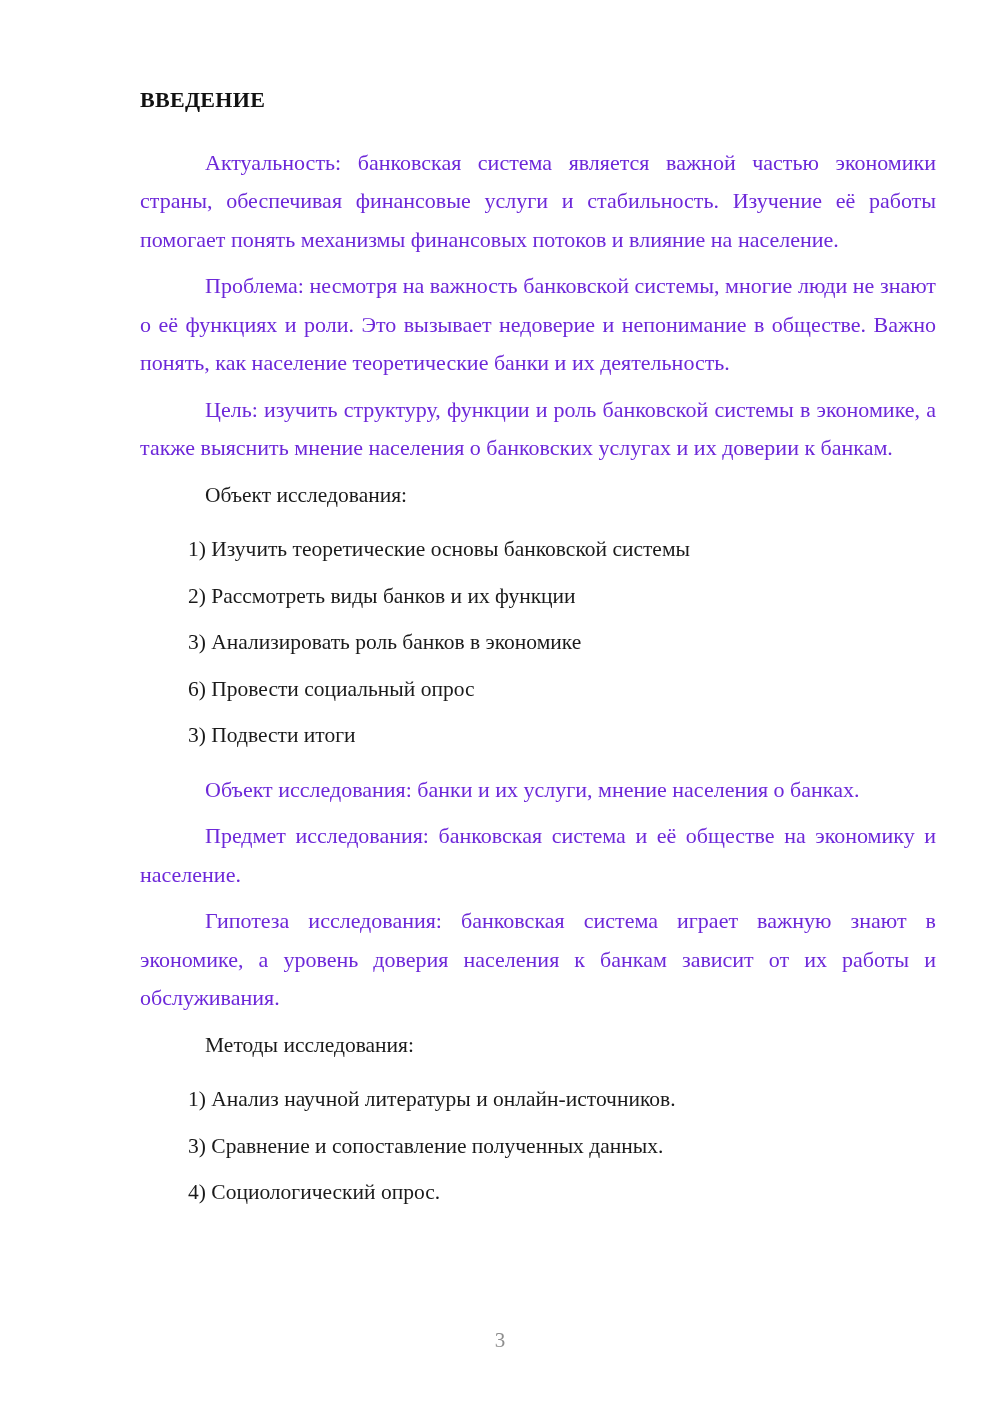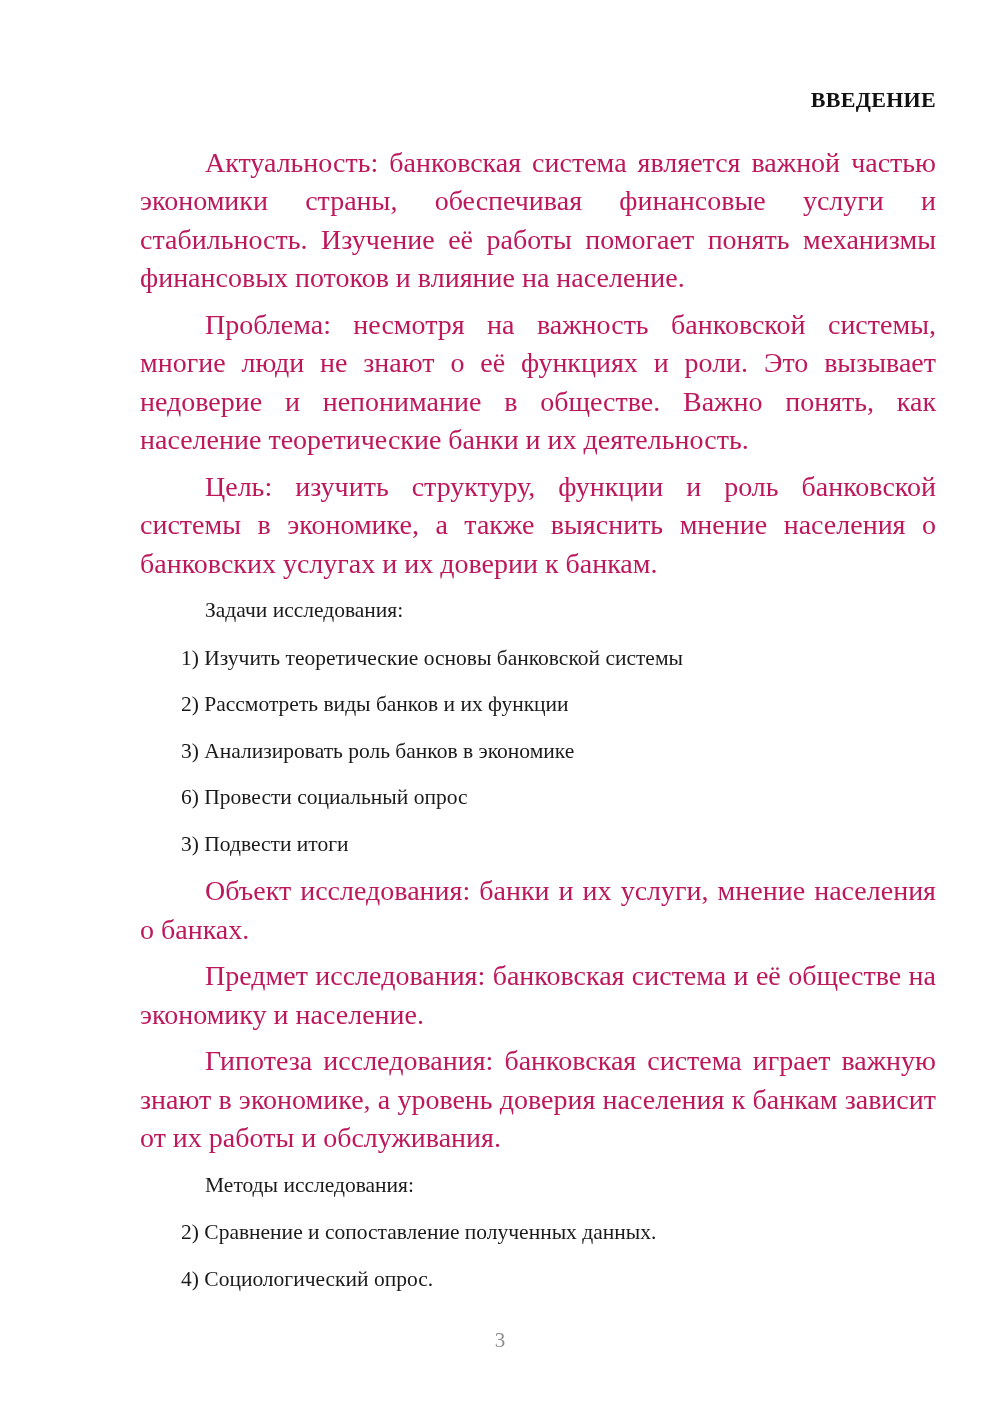--- a/index.html
+++ b/index.html
@@ -29,54 +29,54 @@
   .content {
     position: absolute;
     left: 140px;
     top: 86px;
     width: 796px;
   }
 
   .doc-title {
     font-size: 22px;
     font-weight: bold;
-    text-align: right;
+    text-align: left;
     letter-spacing: 0.3px;
     margin: 0 0 30px 0;
     line-height: 1.25;
     color: #111111;
   }
 
   .para {
-    font-size: 28px;
+    font-size: 22px;
     line-height: 38.5px;
     text-align: justify;
     text-justify: inter-word;
     text-indent: 65px;
     margin: 0 0 8px 0;
-    color: #be185d;
+    color: #6d28d9;
     hyphens: none;
   }
 
   .para:last-child {
     margin-bottom: 0;
   }
 
   .lead-line {
     font-size: 21.5px;
     line-height: 38.5px;
     text-align: left;
     text-indent: 65px;
     margin: 0 0 8px 0;
     color: #1a1a1a;
   }
 
   .list {
     list-style: none;
-    margin: 9px;
+    margin: 16px;
     padding: 0;
   }
 
   .list-item {
     font-size: 21.5px;
     line-height: 38.5px;
     text-align: left;
     margin: 0 0 8px 0;
     padding-left: 32px;
     color: #1a1a1a;
@@ -101,40 +101,41 @@
   <div class="content">
 
     <h1 class="doc-title">ВВЕДЕНИЕ</h1>
 
     <p class="para">Актуальность: банковская система является важной частью экономики страны, обеспечивая финансовые услуги и стабильность. Изучение её работы помогает понять механизмы финансовых потоков и влияние на население.</p>
 
     <p class="para">Проблема: несмотря на важность банковской системы, многие люди не знают о её функциях и роли. Это вызывает недоверие и непонимание в обществе. Важно понять, как население теоретические банки и их деятельность.</p>
 
     <p class="para">Цель: изучить структуру, функции и роль банковской системы в экономике, а также выяснить мнение населения о банковских услугах и их доверии к банкам.</p>
 
-    <p class="lead-line">Задачи исследования:</p>
+    <p class="lead-line">Объект исследования:</p>
 
     <ul class="list">
       <li class="list-item">1) Изучить теоретические основы банковской системы</li>
       <li class="list-item">2) Рассмотреть виды банков и их функции</li>
       <li class="list-item">3) Анализировать роль банков в экономике</li>
       <li class="list-item">6) Провести социальный опрос</li>
       <li class="list-item">3) Подвести итоги</li>
     </ul>
 
     <p class="para">Объект исследования: банки и их услуги, мнение населения о банках.</p>
 
     <p class="para">Предмет исследования: банковская система и её обществе на экономику и население.</p>
 
     <p class="para">Гипотеза исследования: банковская система играет важную знают в экономике, а уровень доверия населения к банкам зависит от их работы и обслуживания.</p>
 
     <p class="lead-line">Методы исследования:</p>
 
     <ul class="list">
-      <li class="list-item">2) Сравнение и сопоставление полученных данных.</li>
+      <li class="list-item">1) Анализ научной литературы и онлайн-источников.</li>
+      <li class="list-item">3) Сравнение и сопоставление полученных данных.</li>
       <li class="list-item">4) Социологический опрос.</li>
     </ul>
 
   </div>
 
   <div class="page-number">3</div>
 
 </div>
 
 </body></html>

